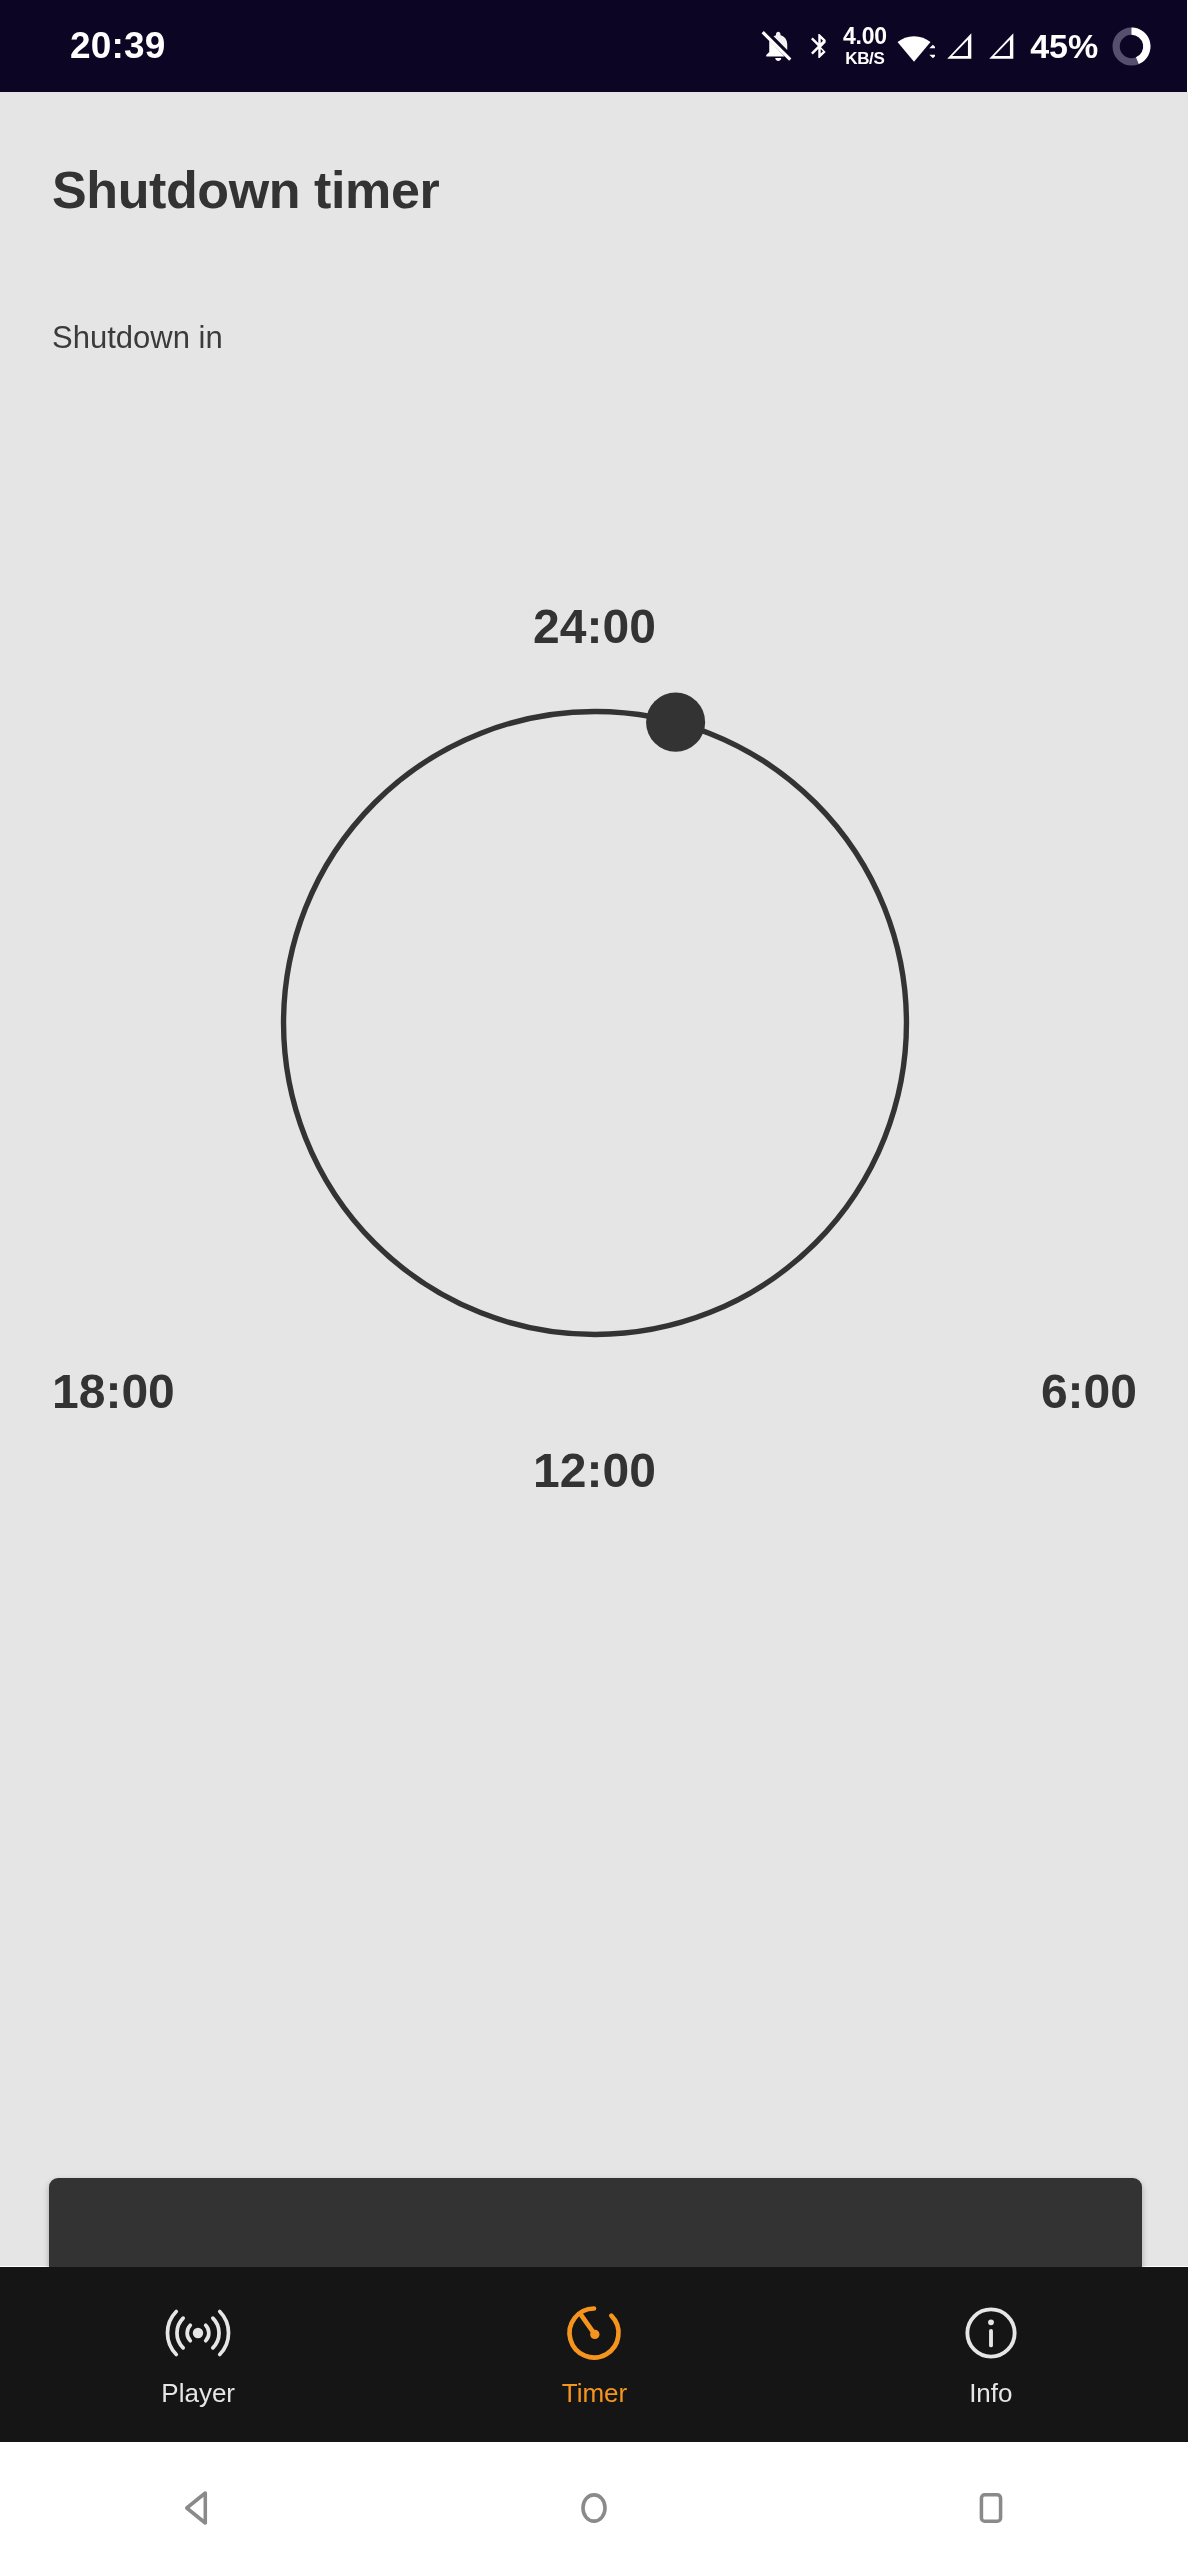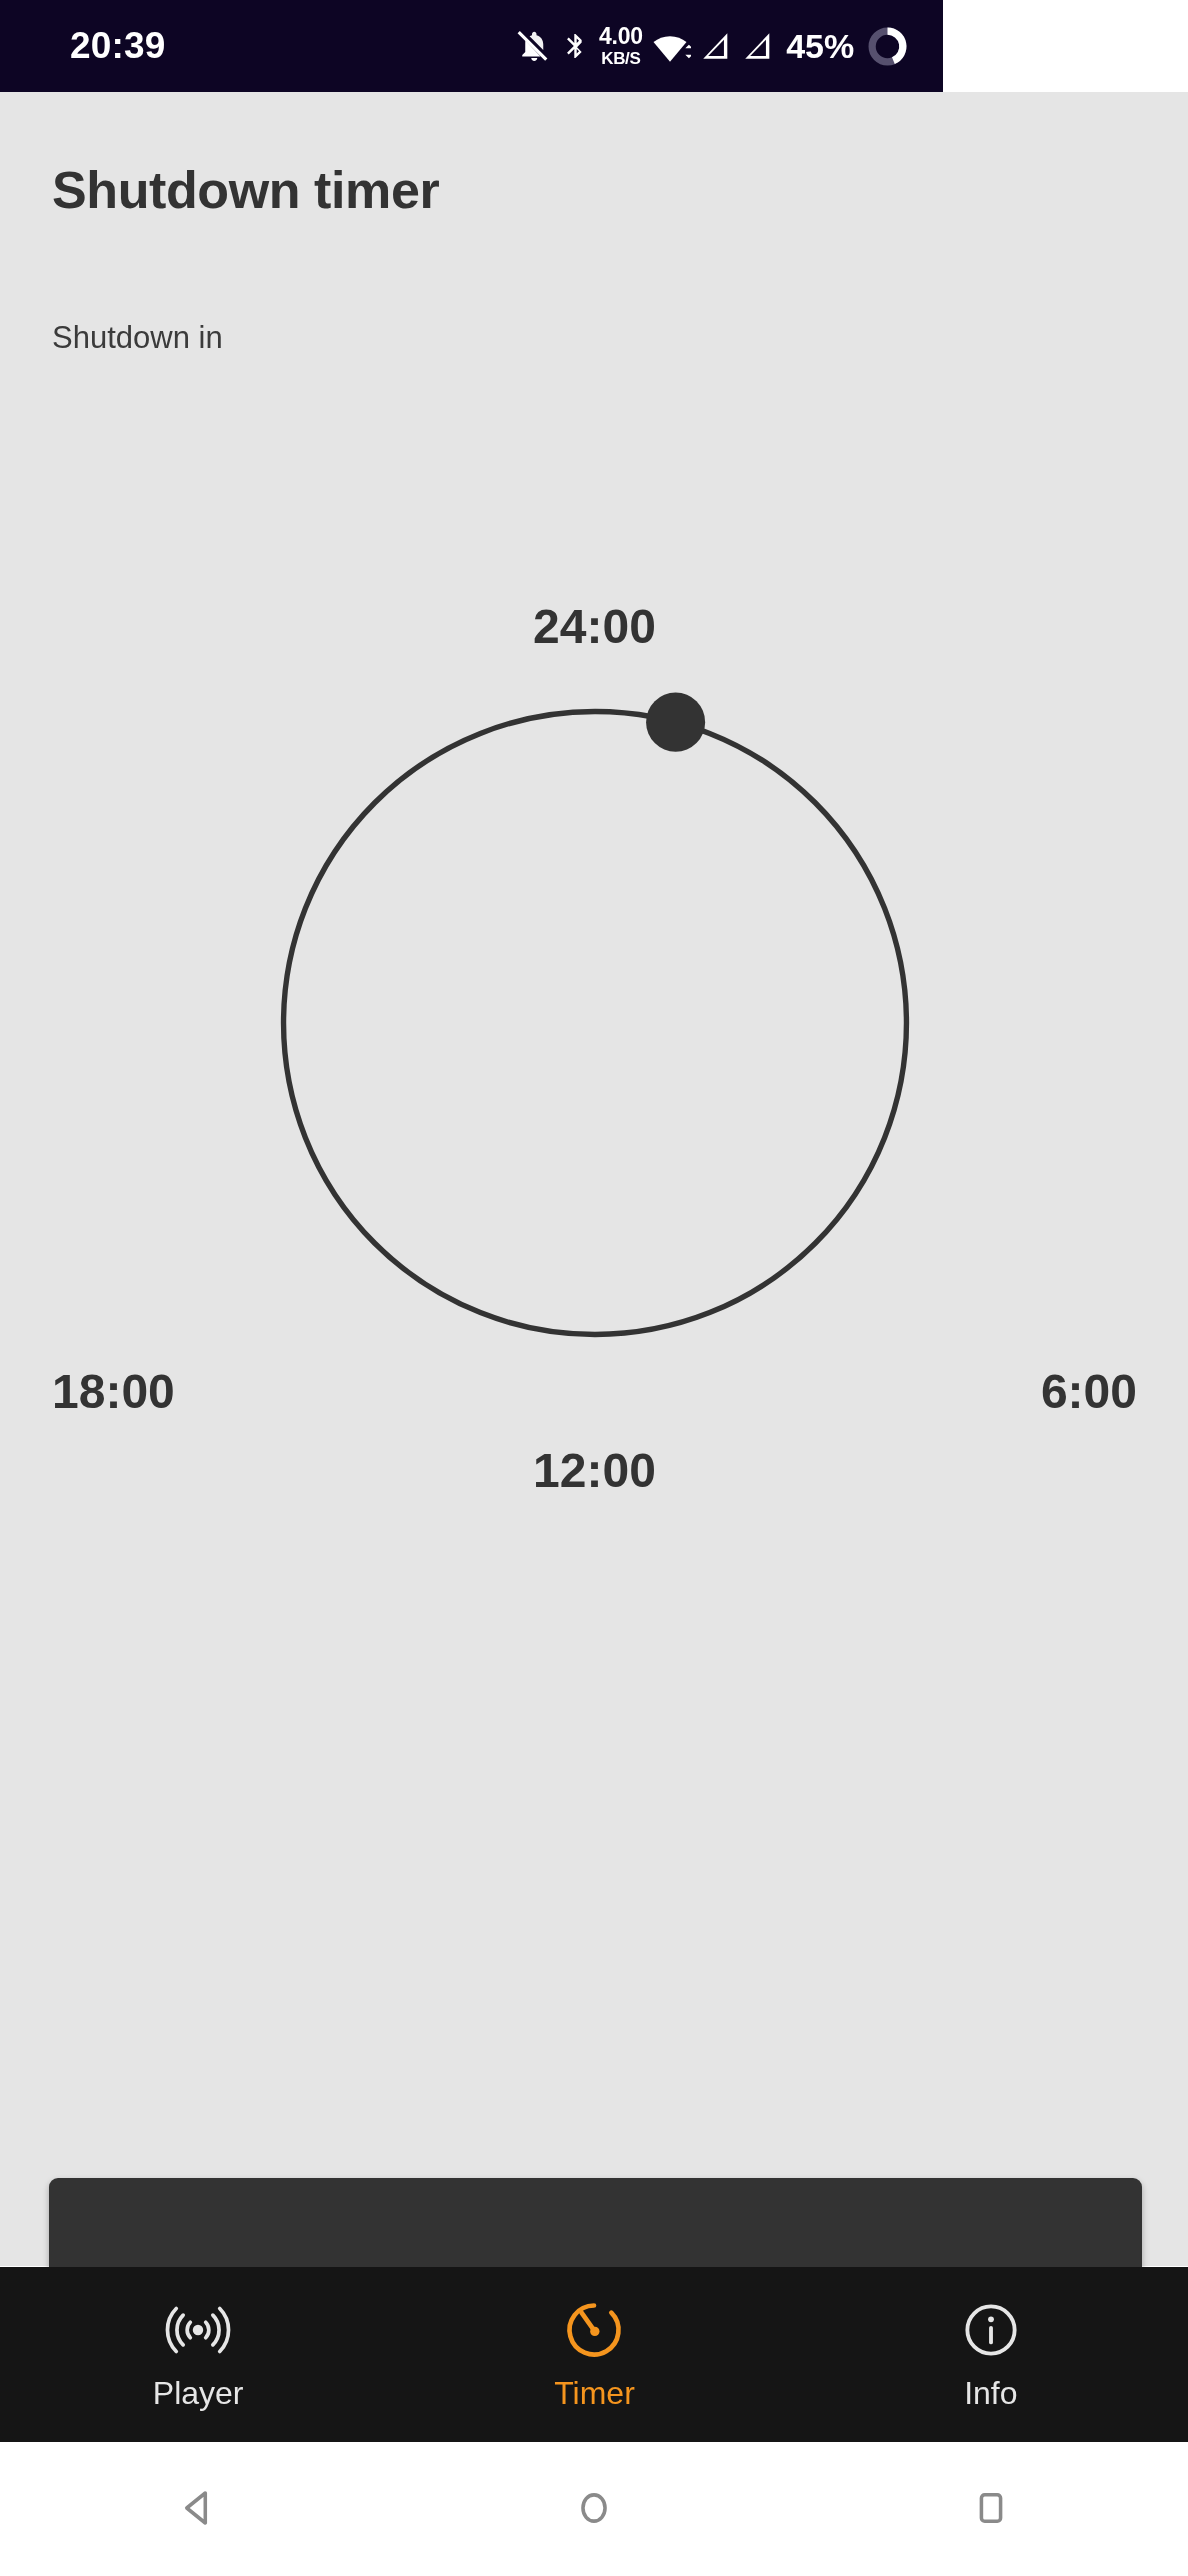--- a/index.html
+++ b/index.html
@@ -12,21 +12,21 @@
     height: 2576px;
     font-family: "Liberation Sans", sans-serif;
     overflow: hidden;
     position: relative;
   }
 
   
   .statusbar {
     position: absolute;
     top: 0; left: 0;
-    width: 943px;
+    width: 1187px;
     height: 92px;
     background: #0d0524;
     display: flex;
     align-items: center;
     justify-content: space-between;
     padding: 0 32px 0 70px;
     box-sizing: border-box;
   }
   .status-clock {
     color: #ffffff;
@@ -157,21 +157,21 @@
   }
   .navitem {
     flex: 1;
     display: flex;
     flex-direction: column;
     align-items: center;
     justify-content: center;
     gap: 12.5px;
   }
   .navitem .navlabel {
-    font-size: 32px;
+    font-size: 26px;
     color: #e6e6e6;
   }
   .navitem.active .navlabel { color: #f5951e; }
   .navicon { display: block; height: 66px; }
 
   
   .sysnav {
     position: absolute;
     left: 0;
     top: 2442px;

